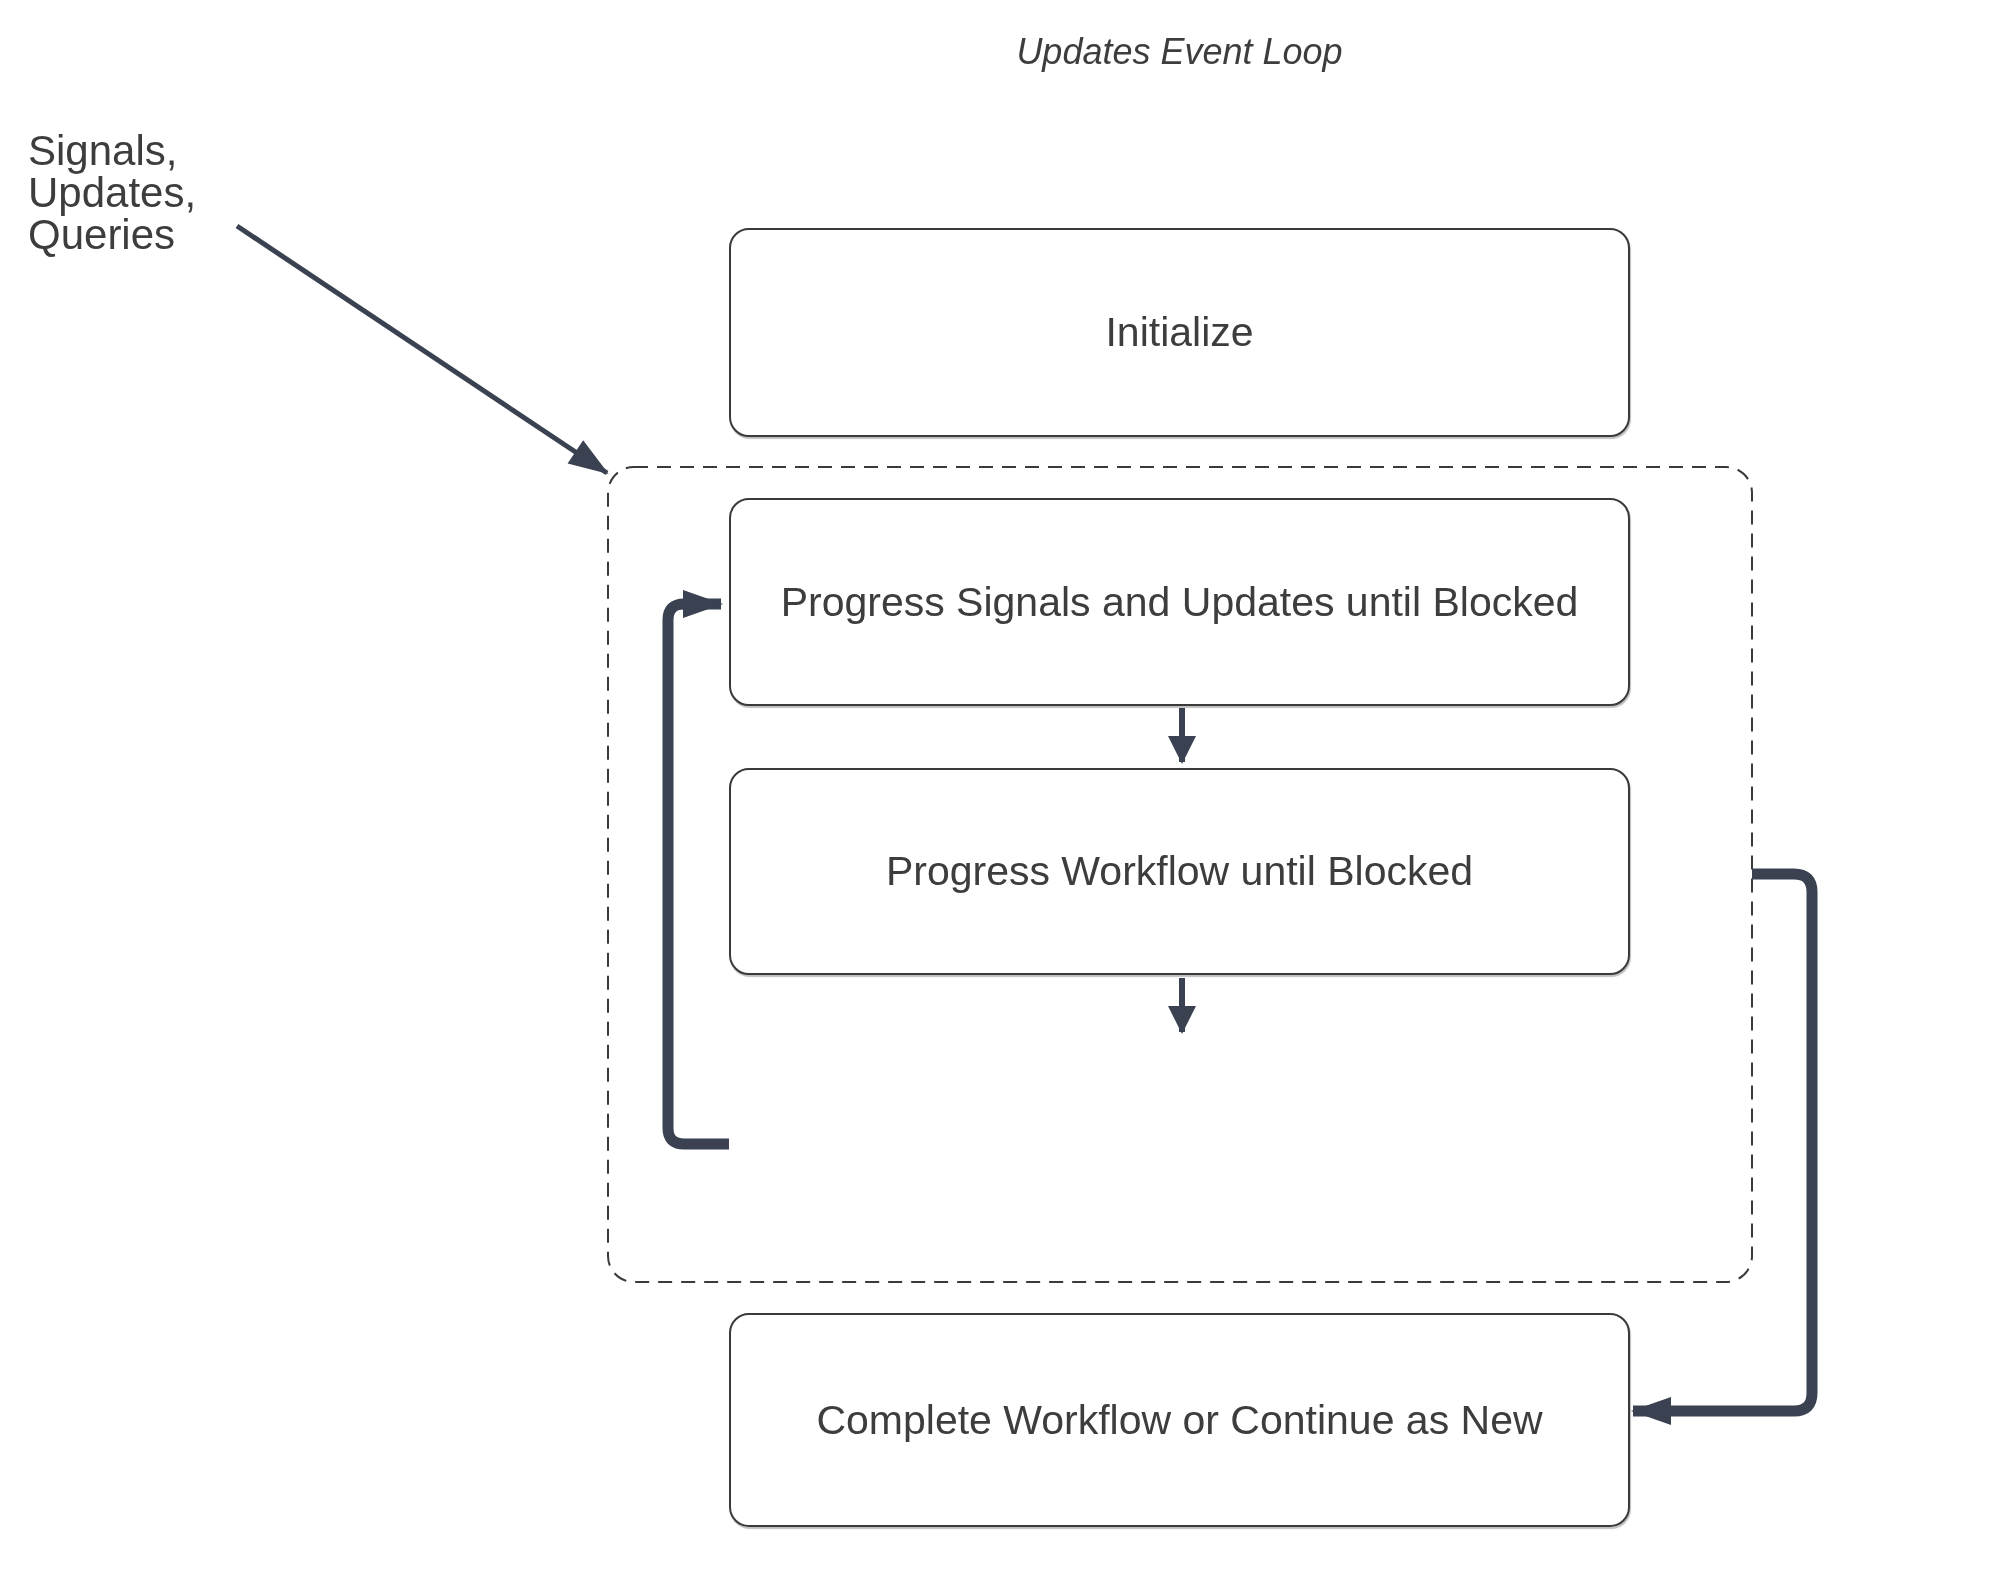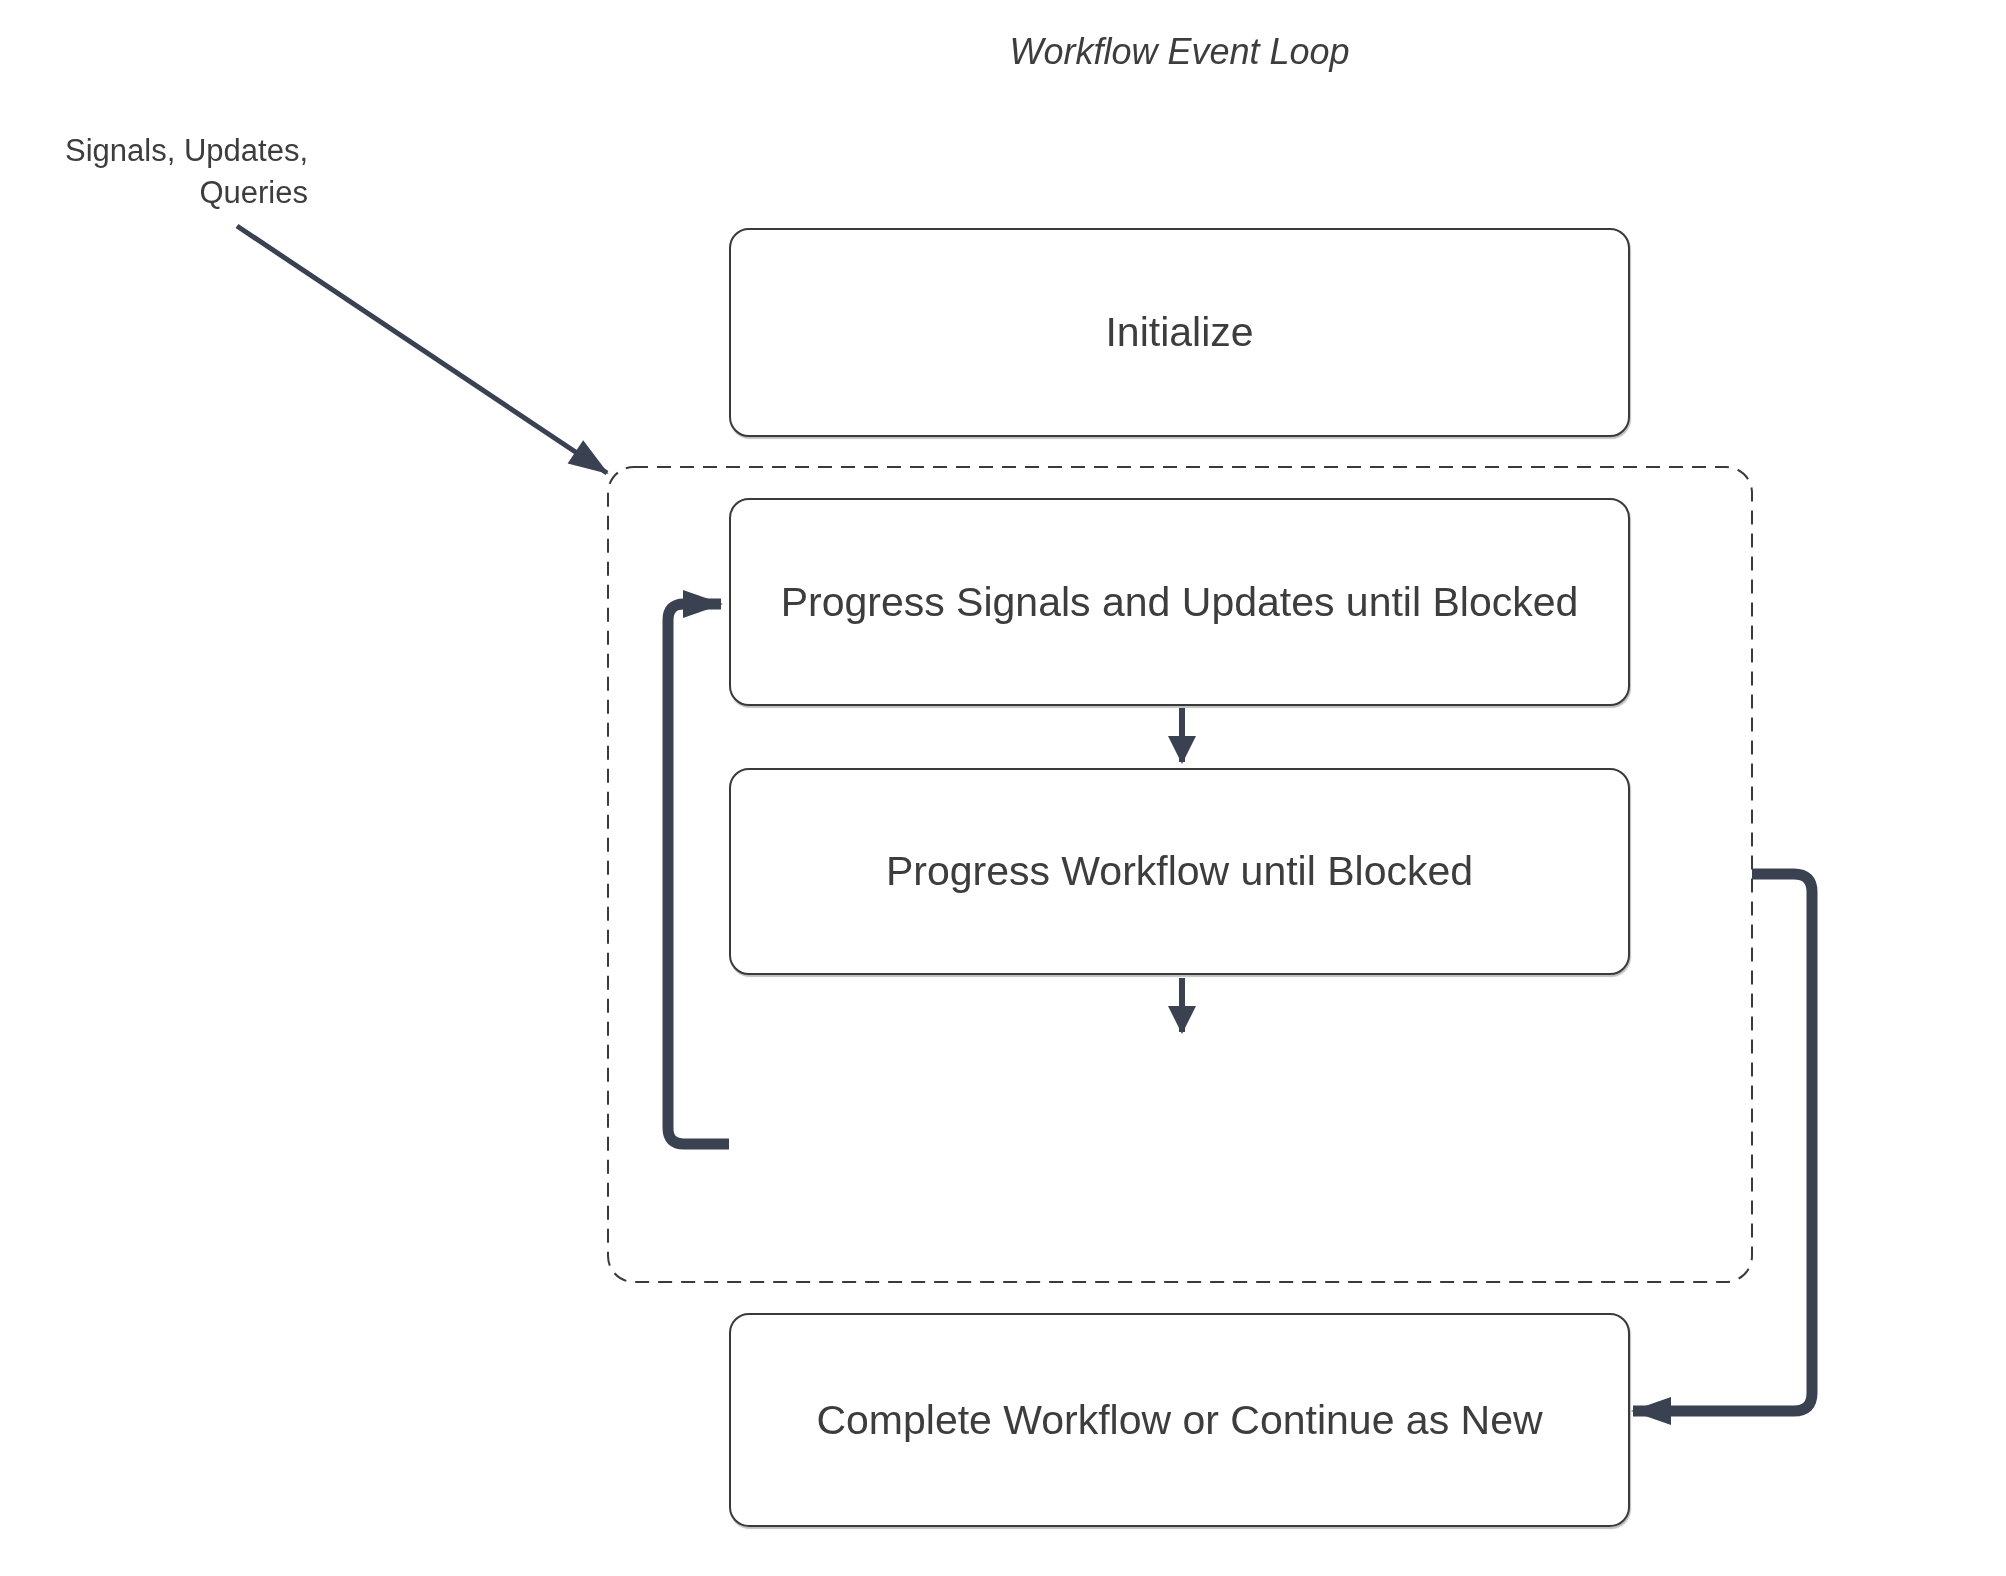--- a/index.html
+++ b/index.html
@@ -22,22 +22,22 @@
   .title{
     position:absolute;
     left:729px;width:901px;top:28px;height:48px;
     font-size:36px;font-style:italic;
     text-align:center;line-height:48px;
     color:var(--text);
   }
   .annotation{
     position:absolute;
     left:28px;width:280px;top:130px;
-    font-size:31px;line-height:42px;
-    text-align:right;
+    font-size:42px;line-height:42px;
+    text-align:left;
     white-space:pre-line;
     color:var(--text);
   }
   .node{
     position:absolute;
     left:729px;width:901px;
     box-sizing:border-box;
     background:var(--box-fill);
     border:2px solid var(--box-border);
     border-radius:20px;
@@ -72,21 +72,21 @@
   .edge-thin{stroke-width:5;}
   .edge-mid{stroke-width:6;}
   .edge-thick{stroke-width:11;}
   .arrowhead{fill:var(--arrow);}
 </style>
 </head>
 <body>
 
 <div class="canvas">
 
-  <div class="title">Workflow Event Loop</div>
+  <div class="title">Updates Event Loop</div>
 
   <div class="annotation">Signals, Updates,
 Queries</div>
 
   <svg class="connector-layer" width="2006" height="1576" viewBox="0 0 2006 1576" xmlns="http://www.w3.org/2000/svg">
     <defs>
       <marker id="head-big" markerUnits="userSpaceOnUse" markerWidth="46" markerHeight="32" refX="40" refY="15" orient="auto">
         <path class="arrowhead" d="M2,1 L42,15 L2,29 Z"></path>
       </marker>
       <marker id="head-small" markerUnits="userSpaceOnUse" markerWidth="36" markerHeight="32" refX="28" refY="15" orient="auto">

